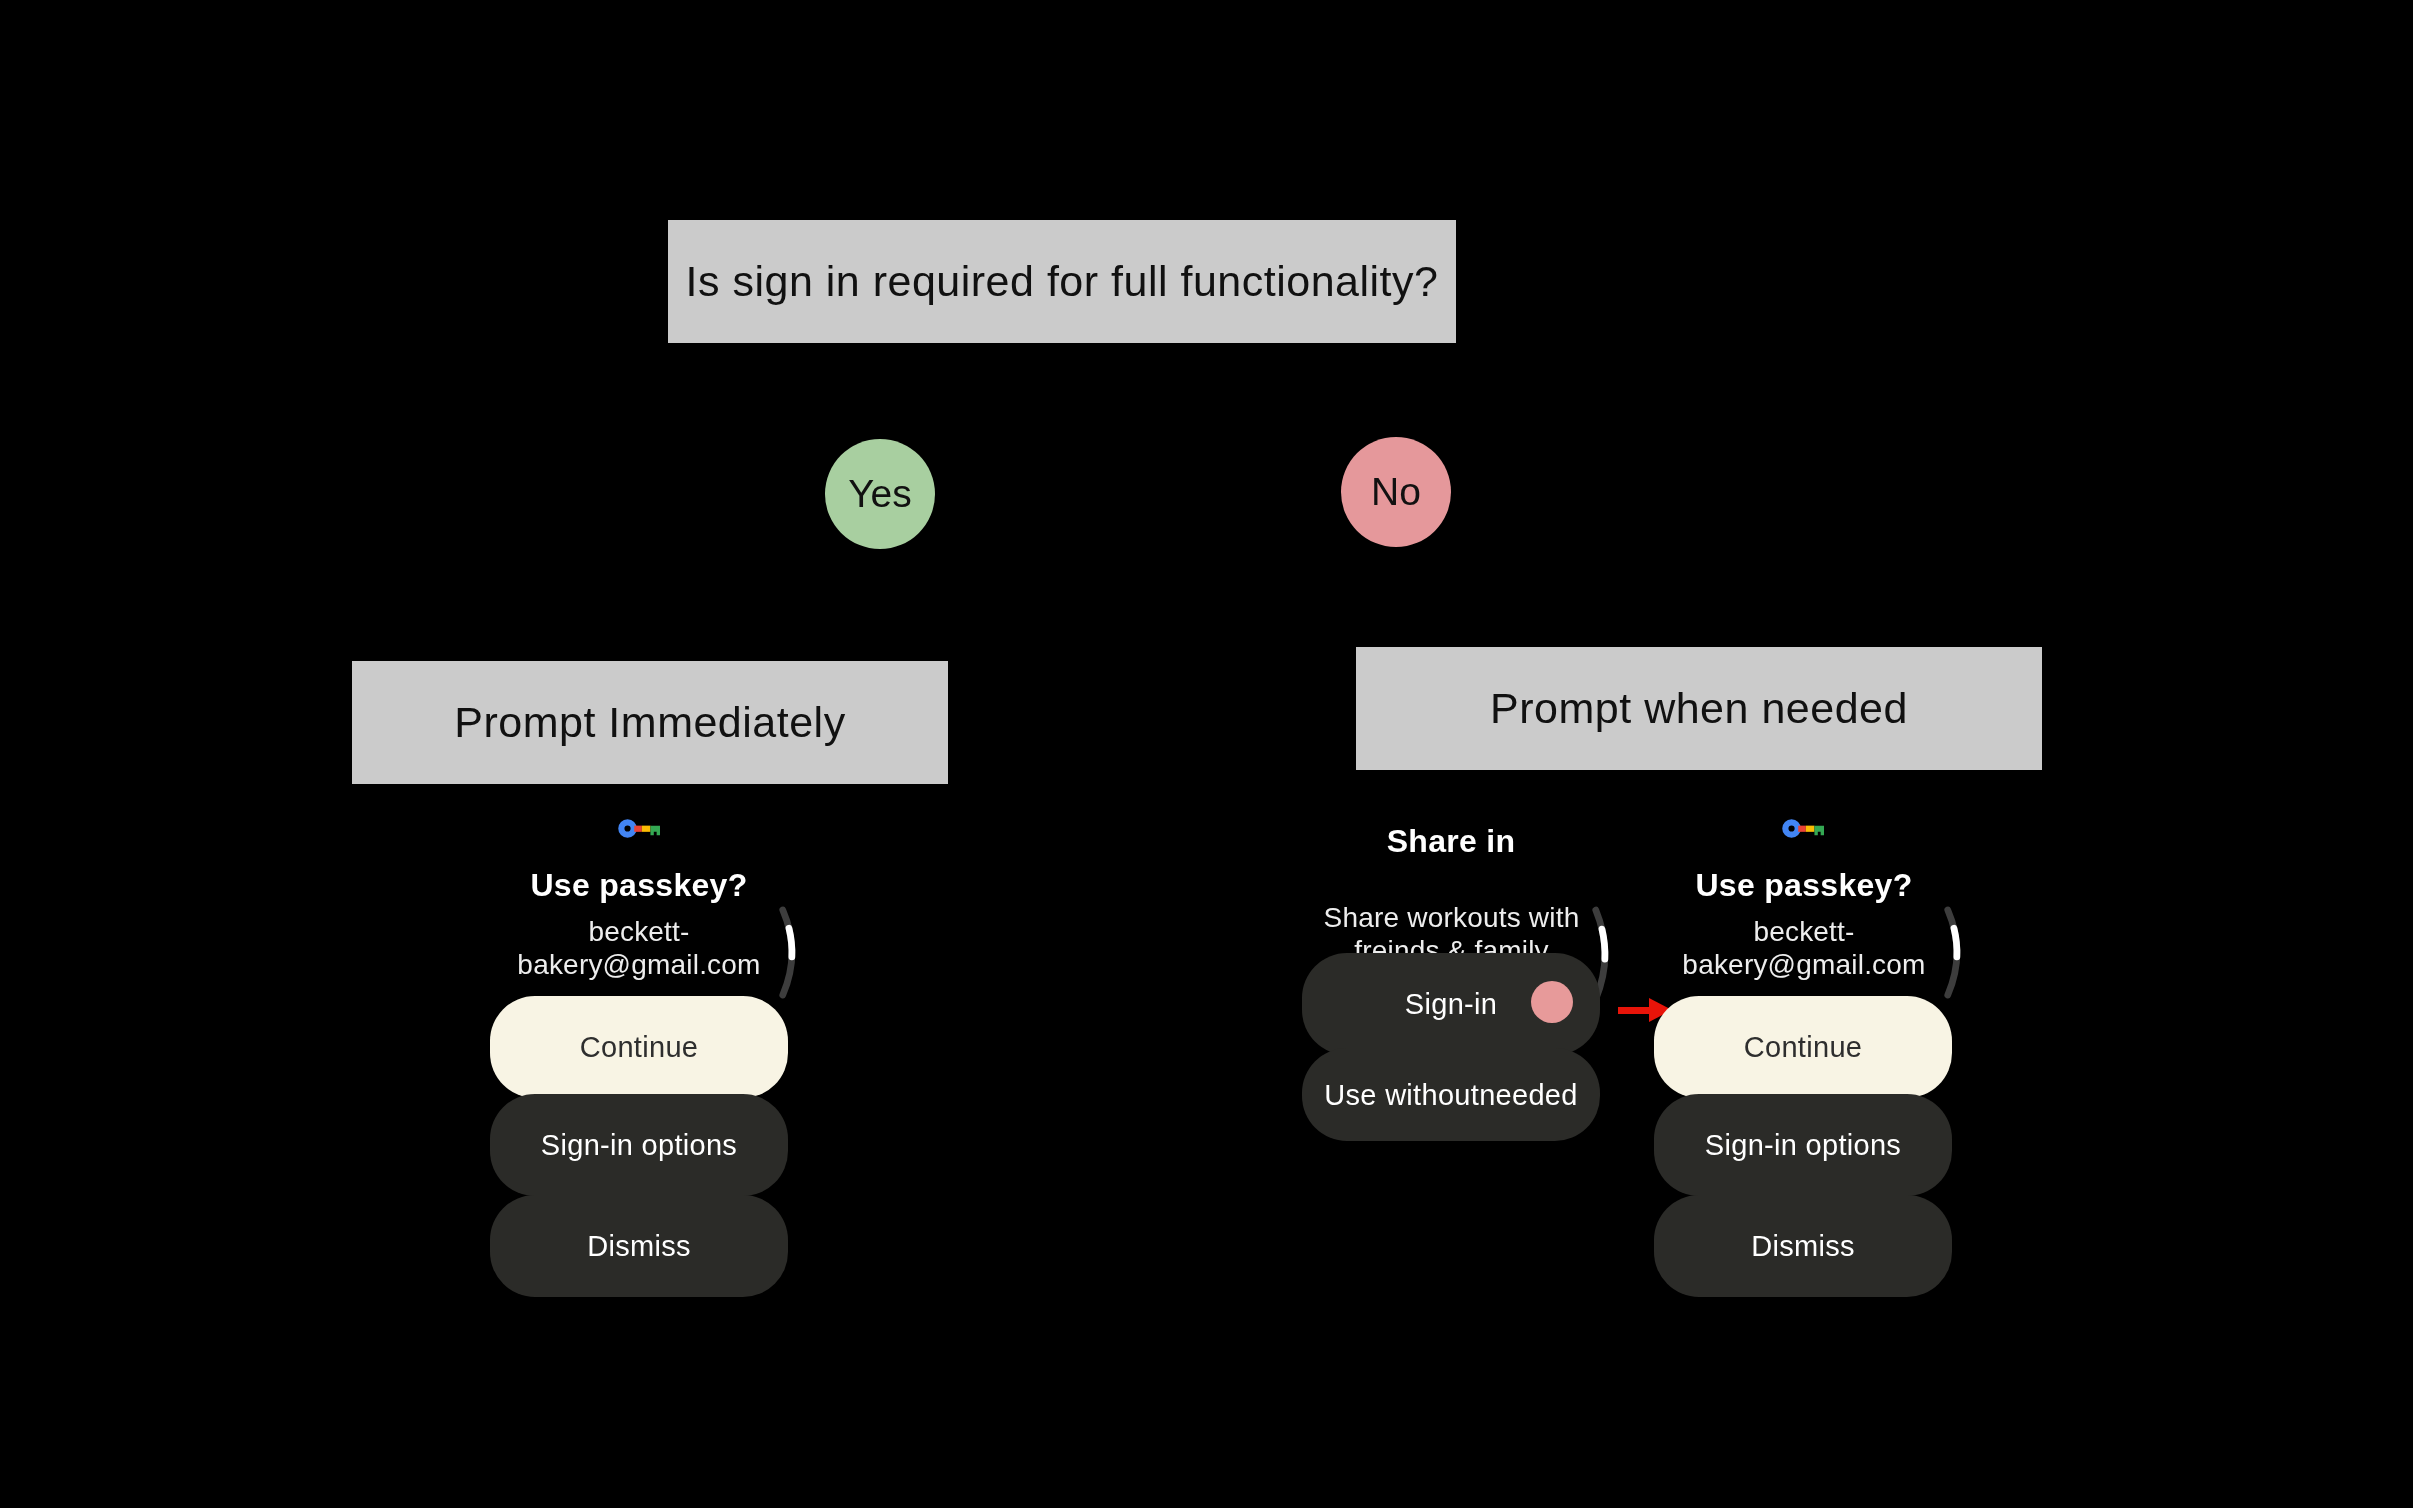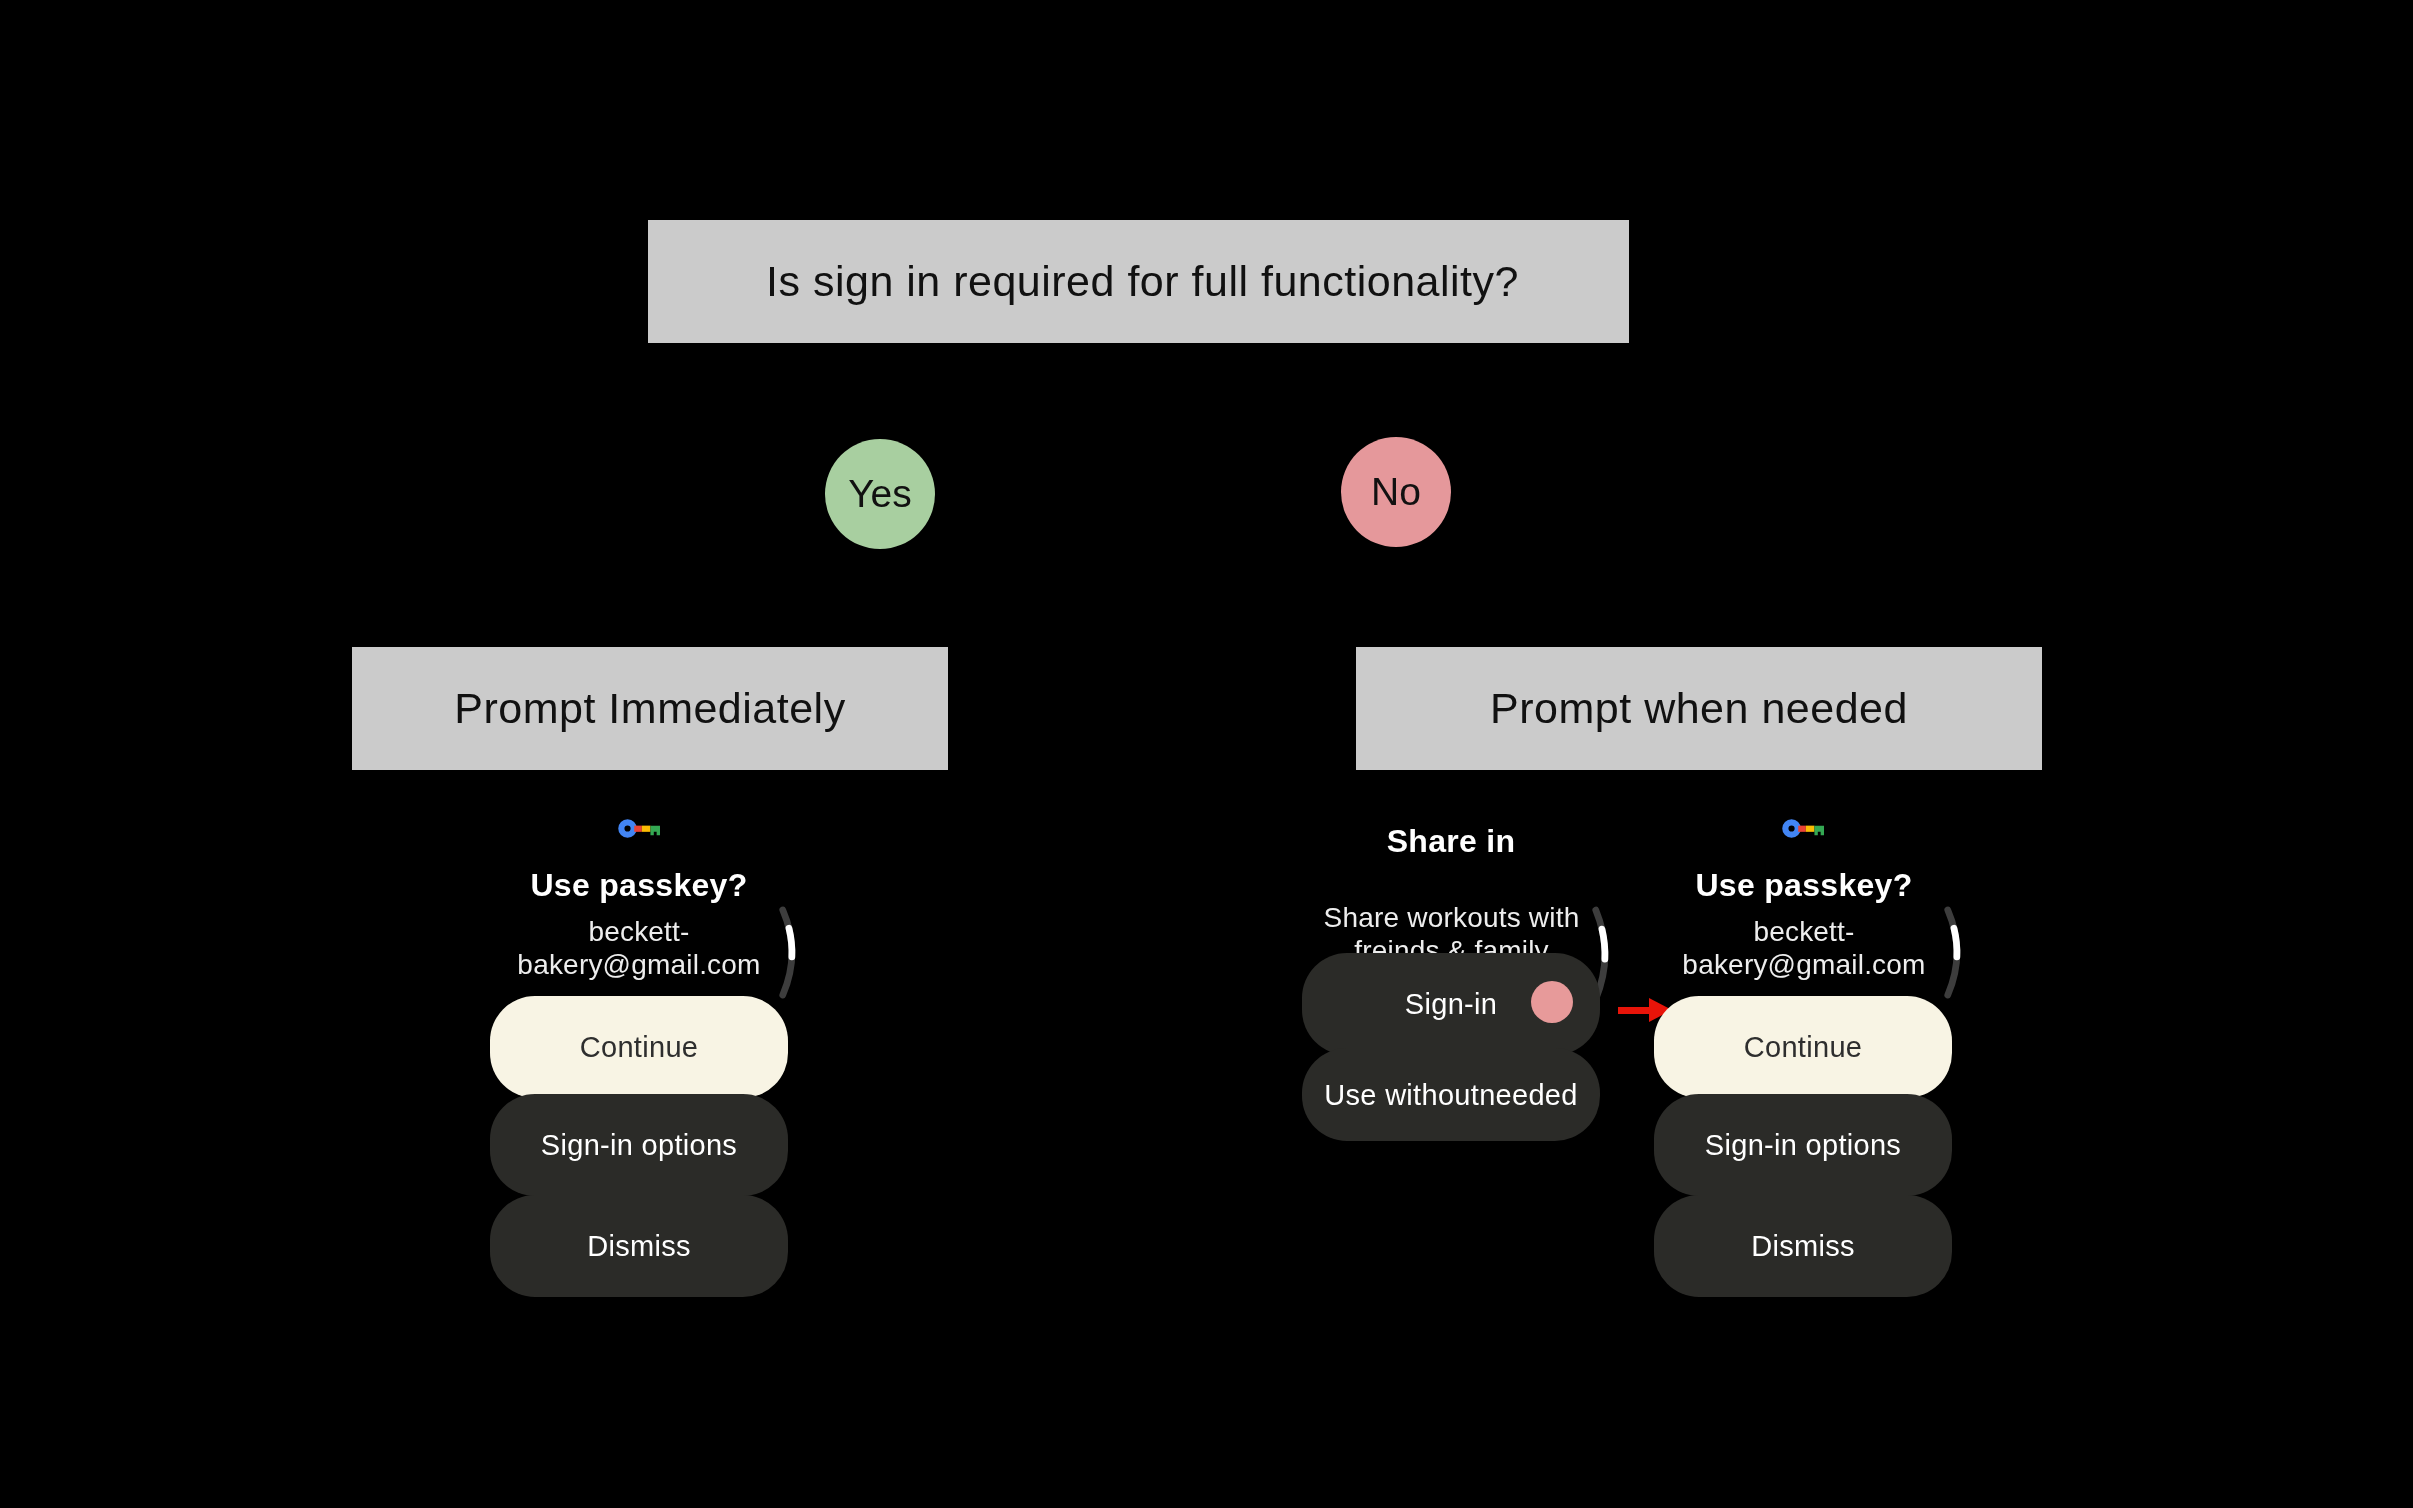--- a/index.html
+++ b/index.html
@@ -63,32 +63,32 @@
     position:absolute;left:31px;top:0;width:0;height:0;
     border-top:12.6px solid transparent;border-bottom:12.6px solid transparent;
     border-left:23px solid var(--arrow-red);
   }
 </style>
 </head>
 <body>
 
 <div id="canvas">
 
-  <div class="gray-box" style="left:648px;top:220px;width:973px;height:123px;padding-left:8px;">
+  <div class="gray-box" style="left:668px;top:220px;width:788px;height:123px;">
     <span>Is sign in required for full functionality?</span>
   </div>
 
   <div class="decision-circle" style="left:825px;top:439px;background:var(--yes-green);">
     <span>Yes</span>
   </div>
   <div class="decision-circle" style="left:1341px;top:437px;background:var(--no-pink);">
     <span>No</span>
   </div>
 
-  <div class="gray-box" style="left:352px;top:647px;width:596px;height:123px;">
+  <div class="gray-box" style="left:352px;top:661px;width:596px;height:123px;">
     <span>Prompt Immediately</span>
   </div>
   <div class="gray-box" style="left:1356px;top:647px;width:686px;height:123px;">
     <span>Prompt when needed</span>
   </div>
 
   <svg class="passkey-icon" style="left:618px;top:818px;" width="42" height="21" viewBox="0 0 44 22">
     <circle cx="10" cy="11" r="6.5" fill="none" stroke="#4285F4" stroke-width="6.5"></circle>
     <rect x="17" y="8" width="8" height="6.5" fill="#EA4335"></rect>
     <rect x="25" y="8" width="9" height="6.5" fill="#FBBC04"></rect>

